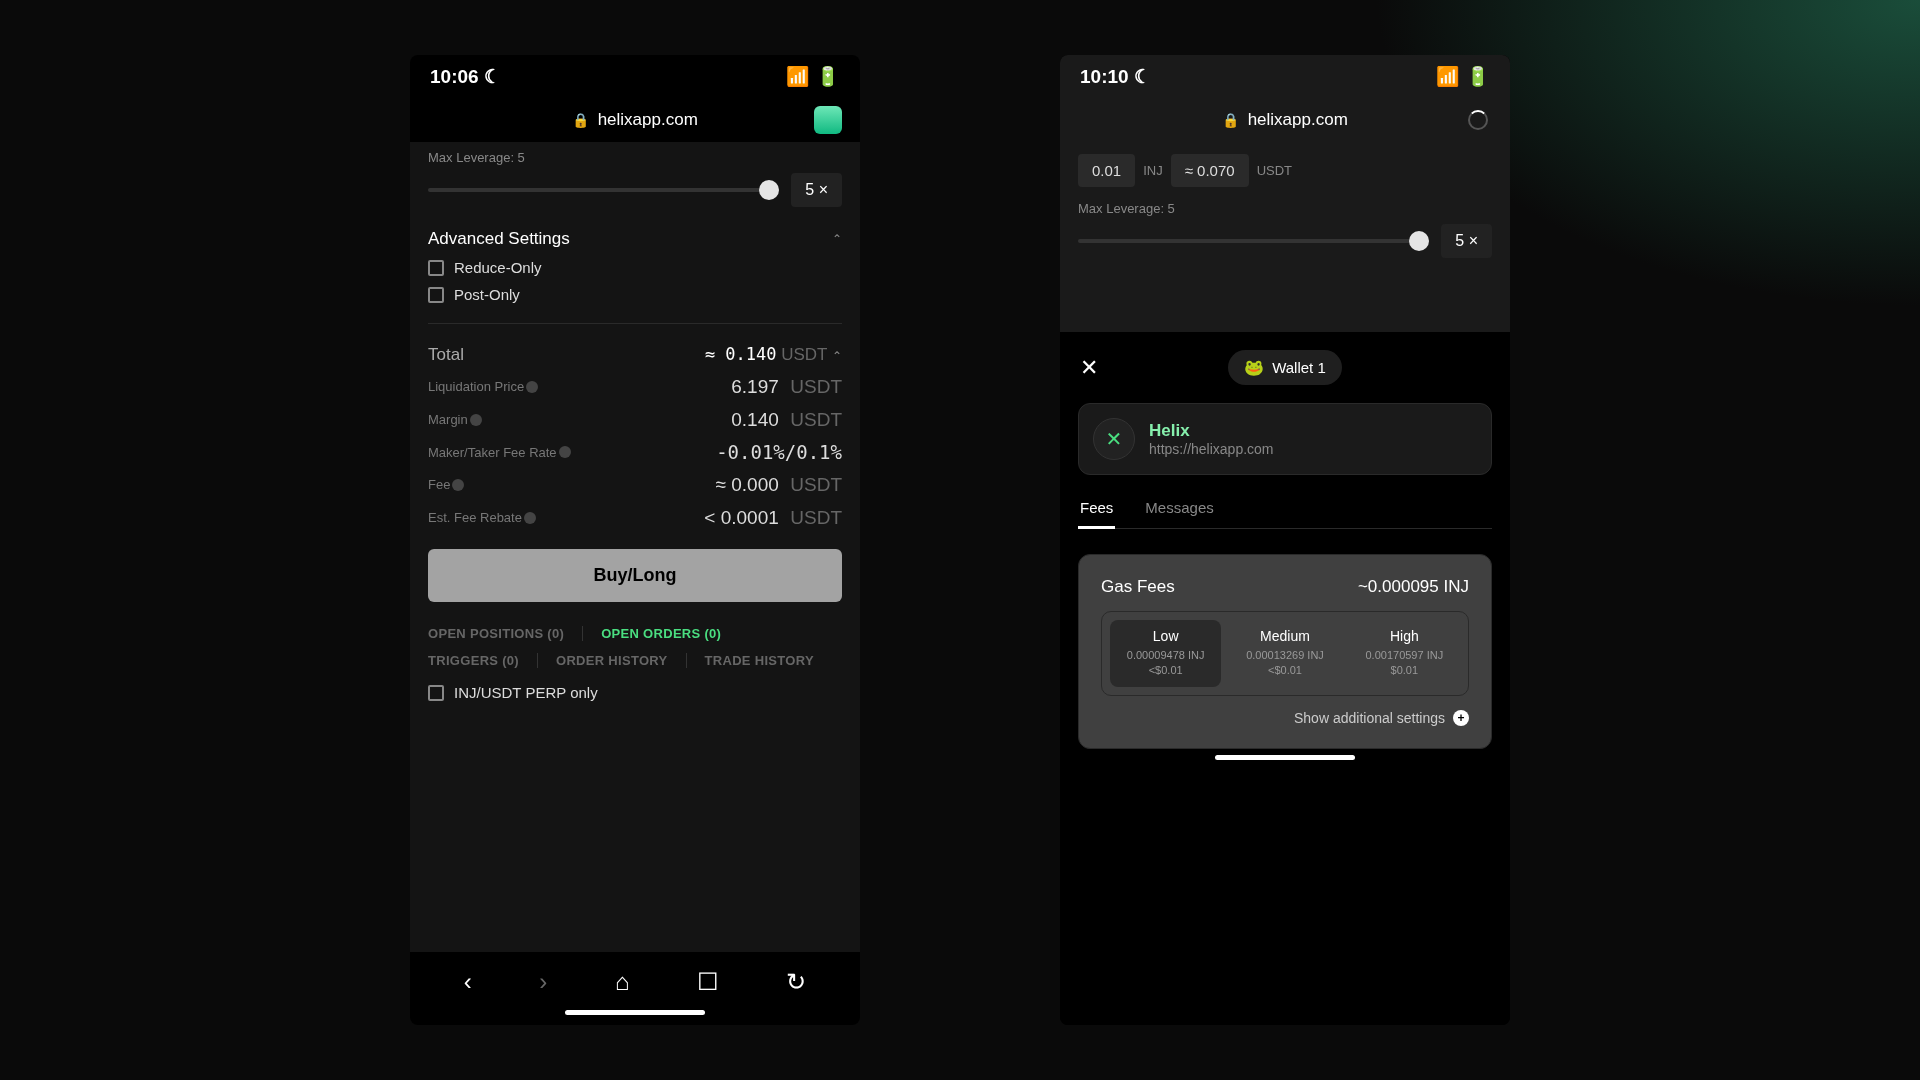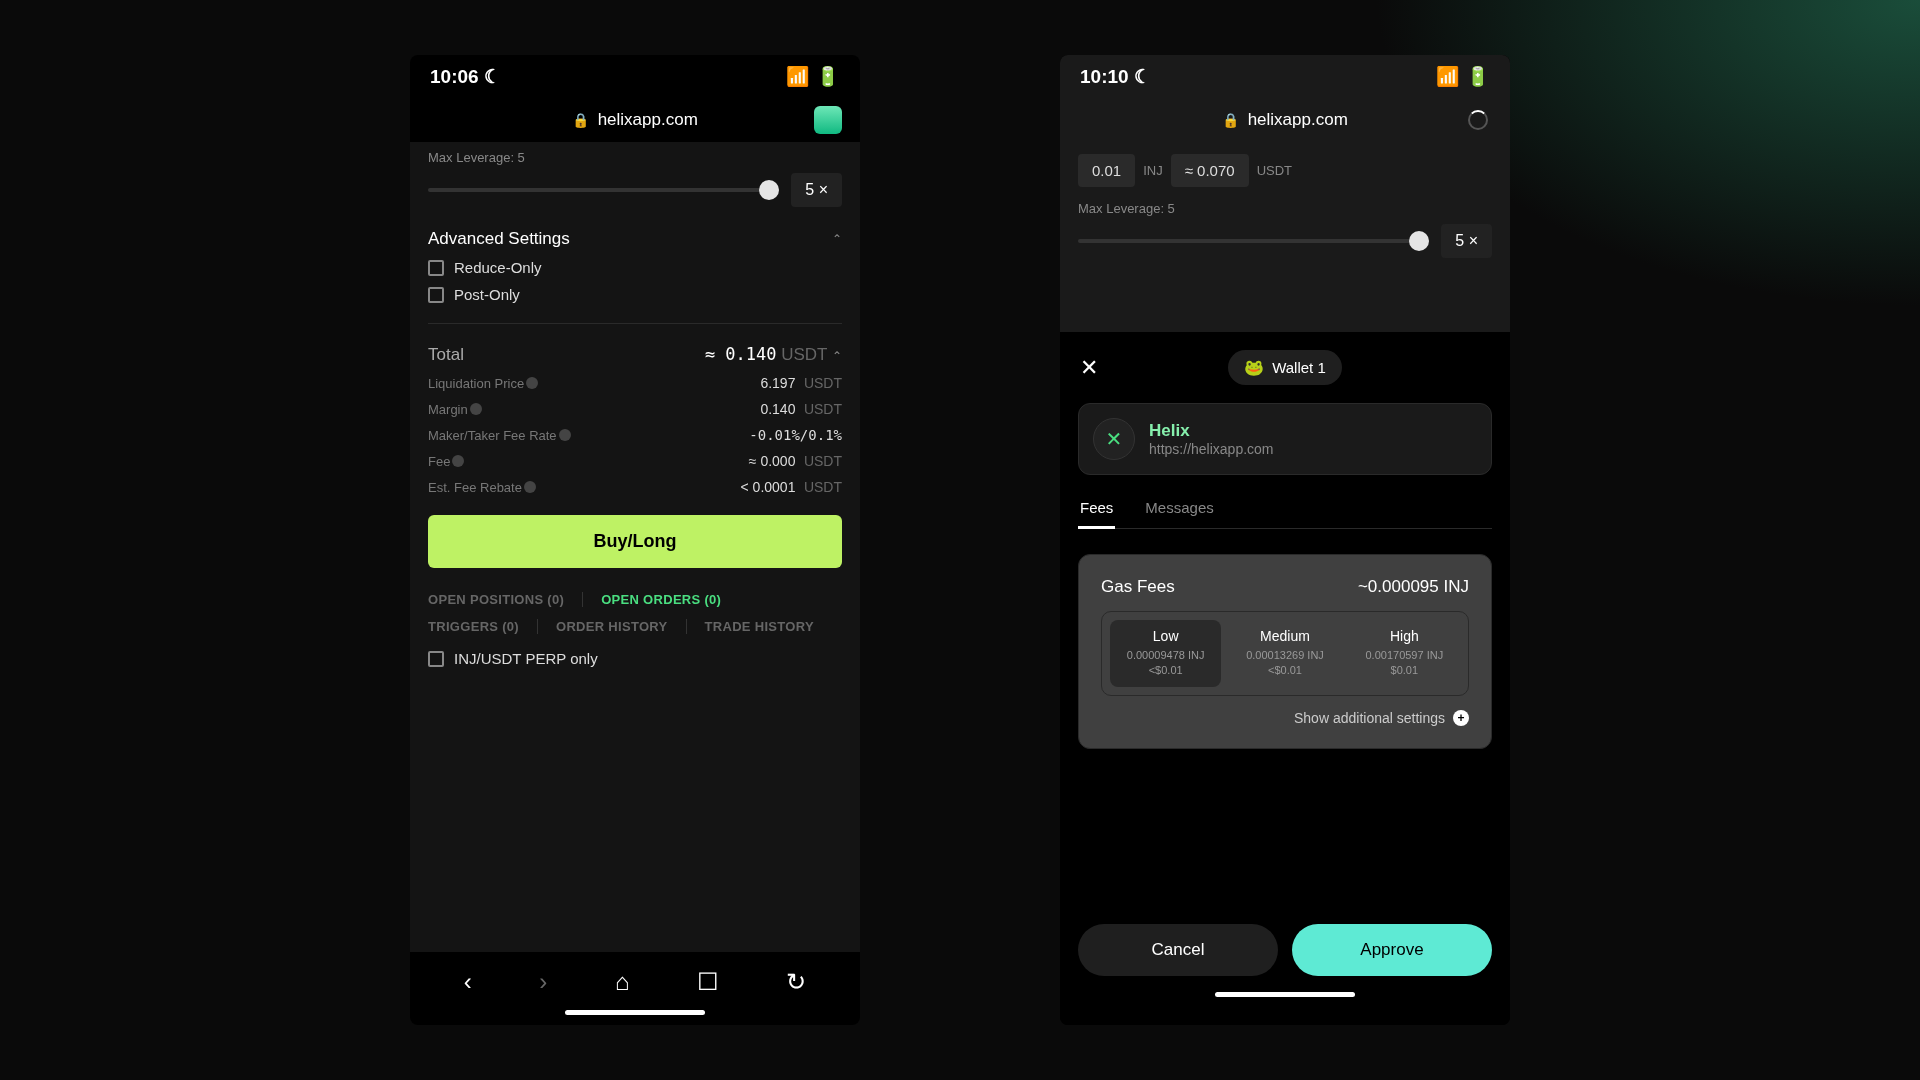--- a/index.html
+++ b/index.html
@@ -21,22 +21,22 @@
 .chevron{color:#888;font-size:12px}
 .checkbox-row{display:flex;align-items:center;gap:10px;color:#ddd;font-size:15px;margin-top:10px}
 .checkbox{width:16px;height:16px;border:2px solid #888;border-radius:2px}
 .divider{height:1px;background:#2a2a2a;margin:20px 0}
 .total-row{display:flex;justify-content:space-between;align-items:center;color:#aaa;font-size:17px}
 .total-val{color:#fff;font-family:monospace}
 .unit{color:#666}
 .detail-row{display:flex;justify-content:space-between;align-items:center;margin-top:10px;font-size:13px}
 .detail-label{color:#777;display:flex;align-items:center;gap:2px}
 .info-icon{width:12px;height:12px;background:#444;border-radius:50%;display:inline-block}
-.detail-val{color:#ddd;font-family:monospace;font-size:14px}
-.buy-btn{width:100%;background:#bef264;color:#000;font-size:18px;font-weight:600;padding:16px;border:none;border-radius:6px;margin-top:20px}
+.detail-val{color:#ddd;font-family:monospace;font-size:19px}
+.buy-btn{width:100%;background:#a3a3a3;color:#000;font-size:18px;font-weight:600;padding:16px;border:none;border-radius:6px;margin-top:20px}
 .tabs{display:flex;gap:18px;margin-top:24px;font-size:13px;font-weight:600;letter-spacing:0.3px;flex-wrap:wrap}
 .tab{color:#666}
 .tab.active{color:#4ade80}
 .tab.sep{border-right:1px solid #333;padding-right:18px}
 .bottom-nav{display:flex;justify-content:space-around;align-items:center;padding:16px 20px 8px;background:#000}
 .nav-icon{color:#fff;font-size:24px}
 .nav-icon.dim{color:#666}
 .home-indicator{height:5px;width:140px;background:#fff;border-radius:3px;margin:6px auto 10px}
 
 .dim-content{background:#1a1a1a;padding:12px 18px 0;height:190px}
@@ -237,19 +237,15 @@
             <div class="fee-tier">High</div>
             <div class="fee-amt">0.00170597 INJ</div>
             <div class="fee-amt">$0.01</div>
           </div>
       </div>
       <div class="show-more">
           <span>Show additional settings</span>
           <span class="plus-circle">+</span>
         </div>
     </div>
-    <div class="action-row">
-      <button class="btn btn-cancel">Cancel</button>
-      <button class="btn btn-approve">Approve</button>
-    </div>
     <div class="home-indicator"></div>
   </div>
 </div>
 
 </body></html>

